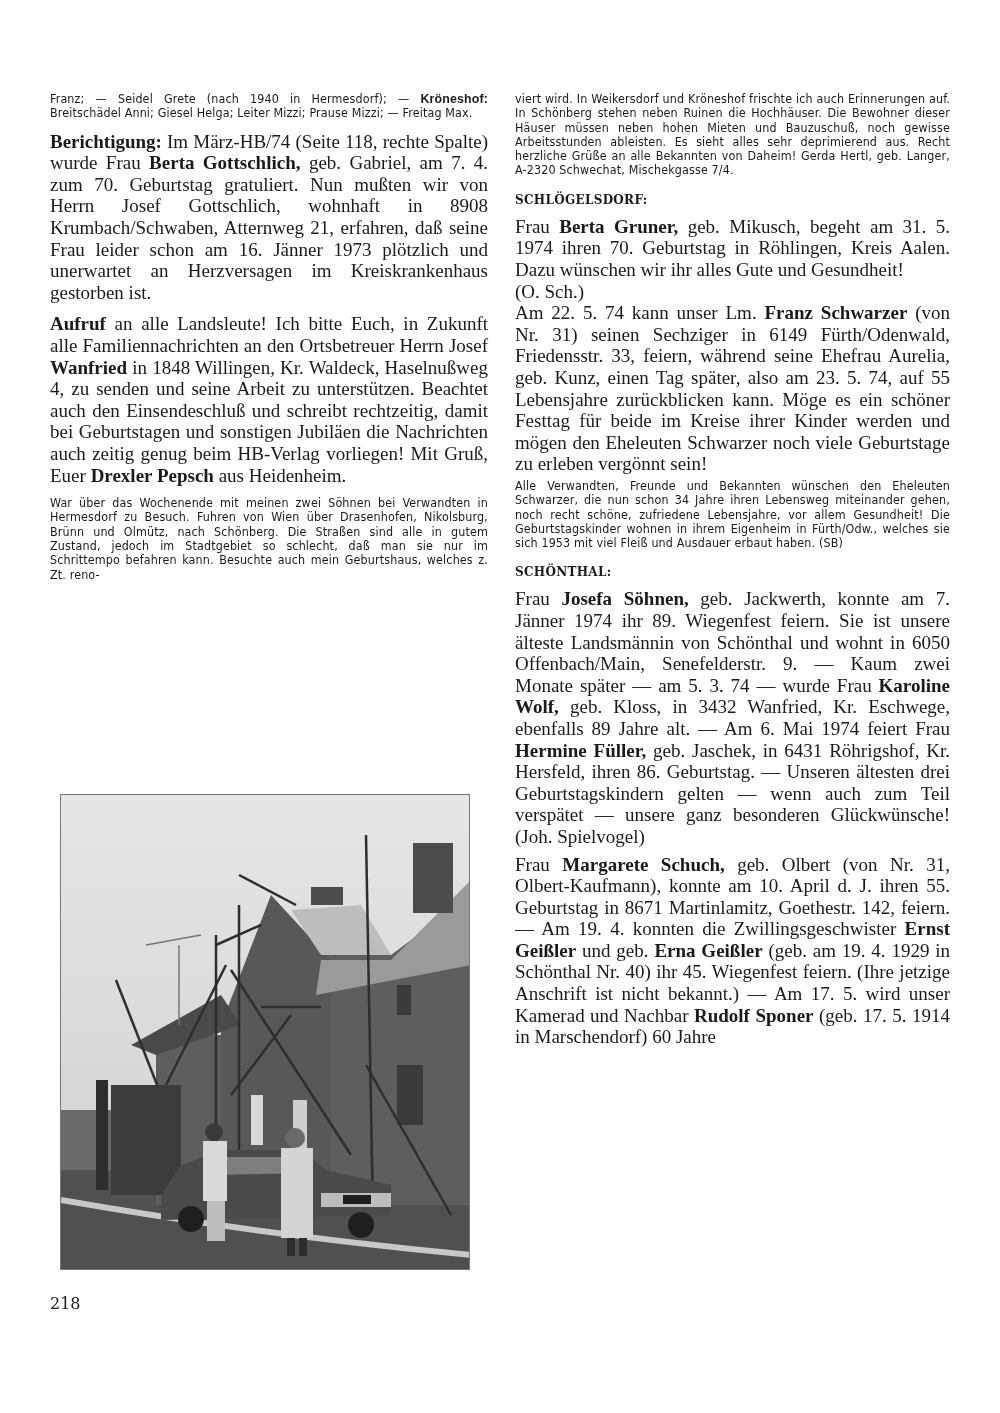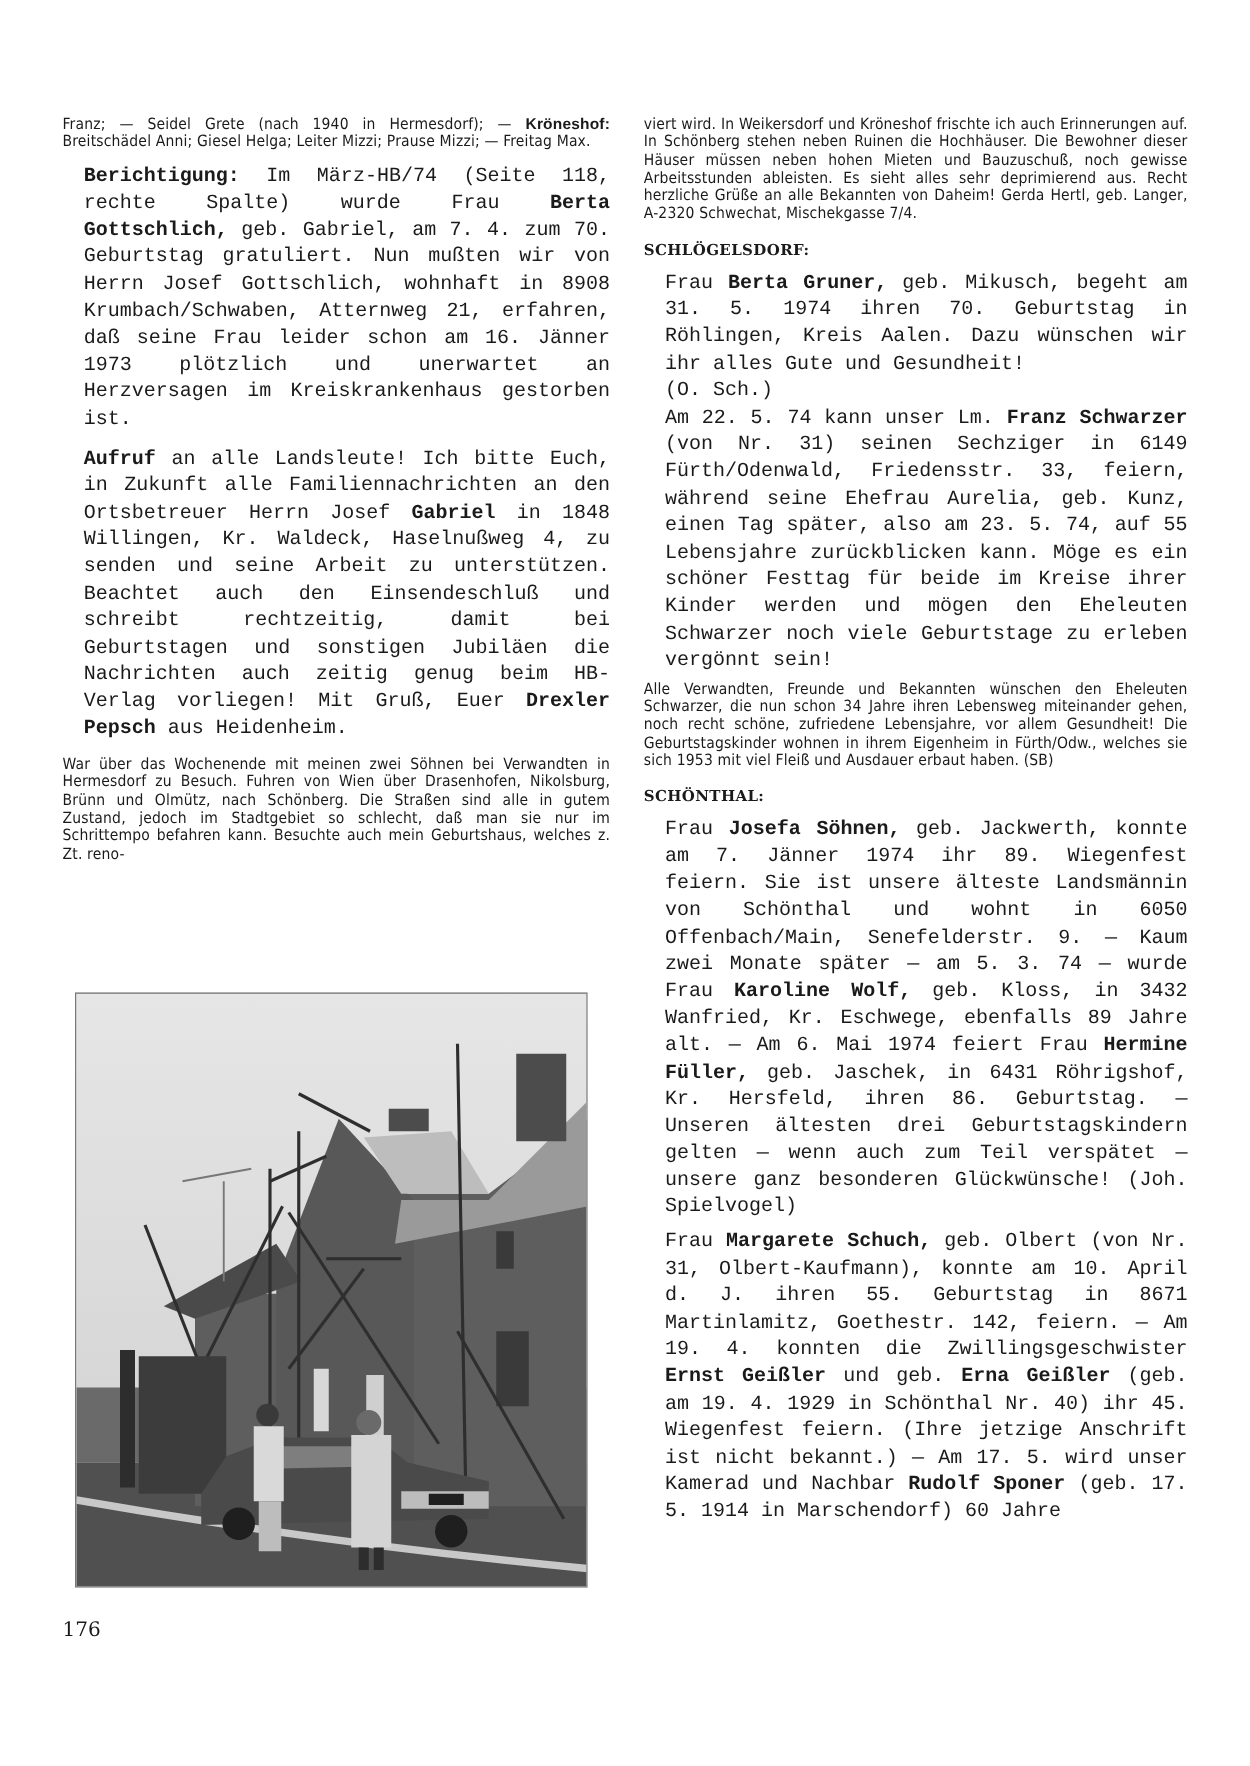--- a/index.html
+++ b/index.html
@@ -10,24 +10,23 @@
   .col-right { left: 515px; width: 435px; }
   p { text-align: justify; }
   .small {
     font-family: "DejaVu Sans", sans-serif;
     font-size: 12.4px;
     line-height: 14.3px;
     letter-spacing: 0.15px;
     font-stretch: condensed;
   }
   .big {
-    font-family: Liberation Mono, monospace;
-    font-size: 16px;
+    font-family: Liberation Serif, serif;
+    font-size: 19px;
     line-height: 21.6px;
-    margin-left: 17px;
   }
   .head {
     font-family: "DejaVu Serif", serif;
     font-size: 12px;
     font-weight: bold;
     line-height: 24px;
     letter-spacing: 0.3px;
   }
   b { font-weight: bold; }
   .sans-bold { font-family: Liberation Sans, sans-serif; font-weight: bold; }
@@ -61,21 +60,21 @@
   <p class="big mt10">
     <b>Berichtigung:</b>
     <span>Im März-HB/74 (Seite 118, rechte Spalte) wurde Frau</span>
     <b>Berta Gottschlich,</b>
     <span>geb. Gabriel, am 7. 4. zum 70. Geburtstag gratuliert. Nun mußten wir von Herrn Josef Gottschlich, wohnhaft in 8908 Krumbach/Schwaben, Atternweg 21, erfahren, daß seine Frau leider schon am 16. Jänner 1973 plötzlich und unerwartet an Herzversagen im Kreiskrankenhaus gestorben ist.</span>
   </p>
 
   <p class="big mt10">
     <b>Aufruf</b>
     <span>an alle Landsleute! Ich bitte Euch, in Zukunft alle Familiennachrichten an den Ortsbetreuer Herrn Josef</span>
-    <b>Gabriel</b>
+    <b>Wanfried</b>
     <span>in 1848 Willingen, Kr. Waldeck, Haselnußweg 4, zu senden und seine Arbeit zu unterstützen. Beachtet auch den Einsendeschluß und schreibt rechtzeitig, damit bei Geburtstagen und sonstigen Jubiläen die Nachrichten auch zeitig genug beim HB-Verlag vorliegen! Mit Gruß, Euer</span>
     <b>Drexler Pepsch</b>
     <span>aus Heidenheim.</span>
   </p>
 
   <p class="small mt10">War über das Wochenende mit meinen zwei Söhnen bei Verwandten in Hermesdorf zu Besuch. Fuhren von Wien über Drasenhofen, Nikolsburg, Brünn und Olmütz, nach Schönberg. Die Straßen sind alle in gutem Zustand, jedoch im Stadtgebiet so schlecht, daß man sie nur im Schrittempo befahren kann. Besuchte auch mein Geburtshaus, welches z. Zt. reno-</p>
 </div>
 
 <div class="photo" title="Black-and-white photo of a two-storey house under renovation with wooden scaffolding; two people standing in front of a parked car">
   <svg width="410" height="476" viewBox="0 0 410 476" xmlns="http://www.w3.org/2000/svg">
@@ -180,13 +179,13 @@
     <span>geb. Olbert (von Nr. 31, Olbert-Kaufmann), konnte am 10. April d. J. ihren 55. Geburtstag in 8671 Martinlamitz, Goethestr. 142, feiern. — Am 19. 4. konnten die Zwillingsgeschwister</span>
     <b>Ernst Geißler</b>
     <span>und geb.</span>
     <b>Erna Geißler</b>
     <span>(geb. am 19. 4. 1929 in Schönthal Nr. 40) ihr 45. Wiegenfest feiern. (Ihre jetzige Anschrift ist nicht bekannt.) — Am 17. 5. wird unser Kamerad und Nachbar</span>
     <b>Rudolf Sponer</b>
     <span>(geb. 17. 5. 1914 in Marschendorf) 60 Jahre</span>
   </p>
 </div>
 
-<div class="page-number">176</div>
+<div class="page-number">218</div>
 
 </body></html>

